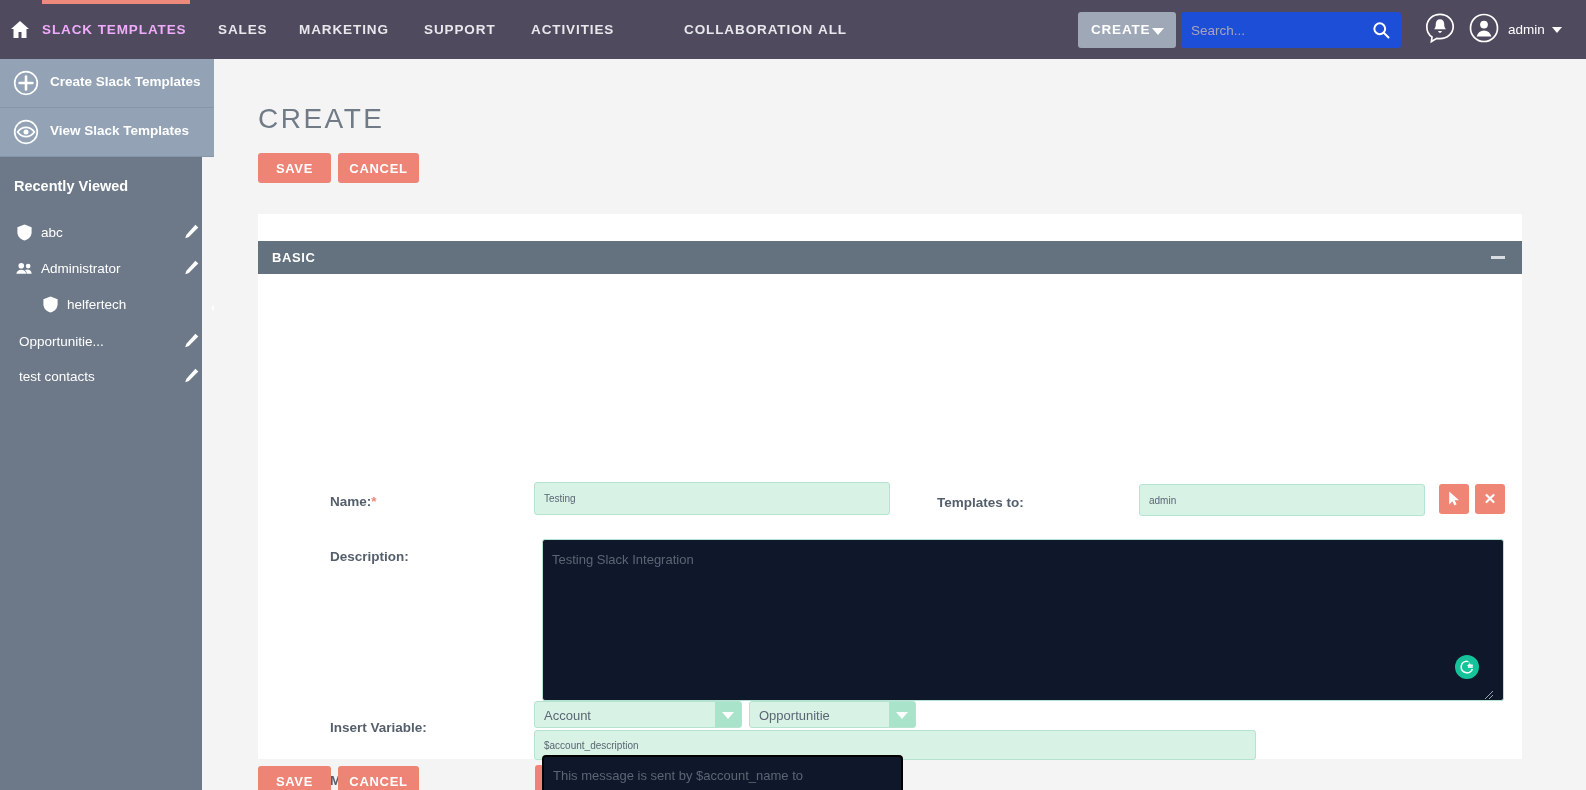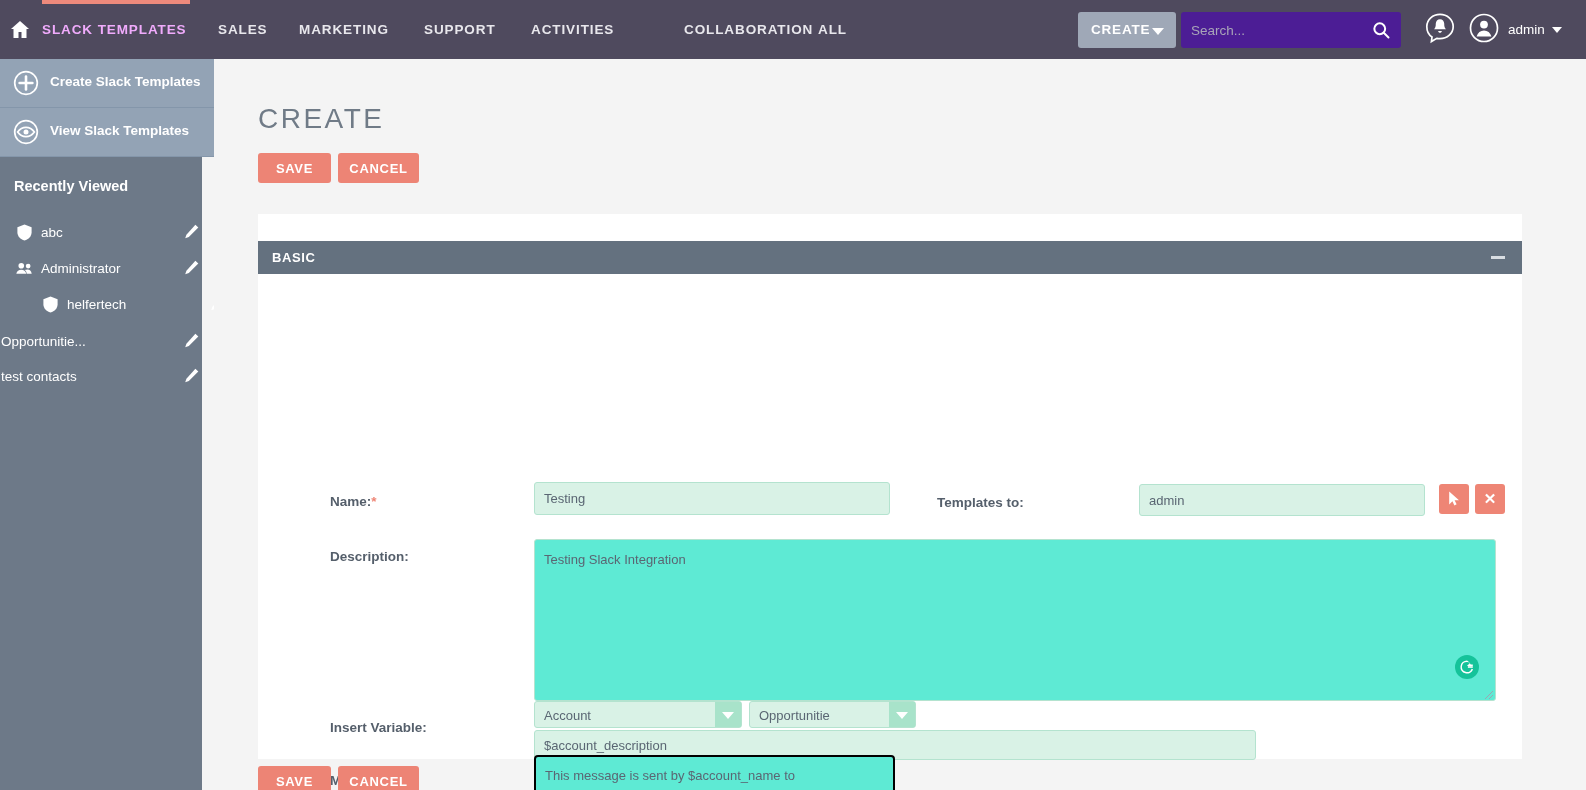--- a/index.html
+++ b/index.html
@@ -39,21 +39,21 @@
     position: absolute; left: 13px; top: 10px;
     color: #ffffff; font-size: 13.5px; font-weight: bold; letter-spacing: 0.8px;
   }
   #create-caret {
     position: absolute; right: 12px; top: 16px;
     width: 0; height: 0; border-left: 6px solid transparent;
     border-right: 6px solid transparent; border-top: 7px solid #ffffff;
   }
   #search-box {
     position: absolute; left: 1181px; top: 12px; width: 220px; height: 36px;
-    background: #4c1d95; border-radius: 3px;
+    background: #1d4ed8; border-radius: 3px;
   }
   #search-input {
     position: absolute; left: 10px; top: 0; width: 165px; height: 36px;
     background: transparent; border: none; outline: none;
     color: #c9c6d3; font-size: 13.5px; font-family: "Liberation Sans", sans-serif;
   }
   #search-input::placeholder { color: #a9a5b8; }
   #search-icon {
     position: absolute; right: 10px; top: 8px; width: 20px; height: 20px;
     color: #ffffff; cursor: pointer;
@@ -102,21 +102,21 @@
     position: absolute; left: 0; width: 214px; height: 36px; cursor: pointer;
   }
   .rv-icon {
     position: absolute; left: 16px; top: 8px; width: 17px; height: 17px;
     color: #ffffff;
   }
   .rv-label {
     position: absolute; left: 41px; top: 9px;
     color: #ffffff; font-size: 13.5px; white-space: nowrap;
   }
-  .rv-label.noicon { left: 1px; }
+  .rv-label.noicon { left: 19px; }
   .rv-edit {
     position: absolute; left: 184px; top: 8px; width: 15px; height: 15px;
     color: #ffffff; cursor: pointer;
   }
   #sidebar-collapse-btn {
     position: absolute; left: 215px; top: 72px; width: 26px; height: 26px;
     background: #7d8a99; border-radius: 3px; cursor: pointer;
   }
   #sidebar-collapse-caret {
     position: absolute; left: 8px; top: 7px;
@@ -160,28 +160,28 @@
   }
 
   .field-label {
     position: absolute; color: #555f6b; font-size: 13.5px; font-weight: bold;
   }
   .req-star { color: #ee8575; }
 
   .green-input {
     position: absolute;
     background: #d9f2e6; border: 1px solid #b4e3cf; border-radius: 3px;
-    color: #5a6673; font-size: 13px; font-family: "Liberation Sans", sans-serif;
+    color: #5a6673; font-size: 10px; font-family: "Liberation Sans", sans-serif;
     outline: none; padding: 0 9px;
   }
   .green-area {
     position: absolute;
-    background: #5eead4; border: 1px solid #b4e3cf; border-radius: 3px;
+    background: #0f172a; border: 1px solid #b4e3cf; border-radius: 3px;
     color: #5a6673; font-size: 13px; font-family: "Liberation Sans", sans-serif;
-    outline: none; padding: 8px 9px; resize: none; line-height: 23px;
+    outline: none; padding: 8px 9px; resize: none; line-height: 23px; margin-left: 8px;
   }
 
   #name-label { left: 72px; top: 280px; }
   #name-input { left: 276px; top: 268px; width: 356px; height: 33px; }
   #assigned-label { left: 679px; top: 281px; }
   #assigned-input { left: 881px; top: 270px; width: 286px; height: 32px; }
   .sq-btn {
     position: absolute; width: 30px; height: 30px;
     background: #ee8575; border: none; border-radius: 3px; cursor: pointer;
     color: #ffffff;

